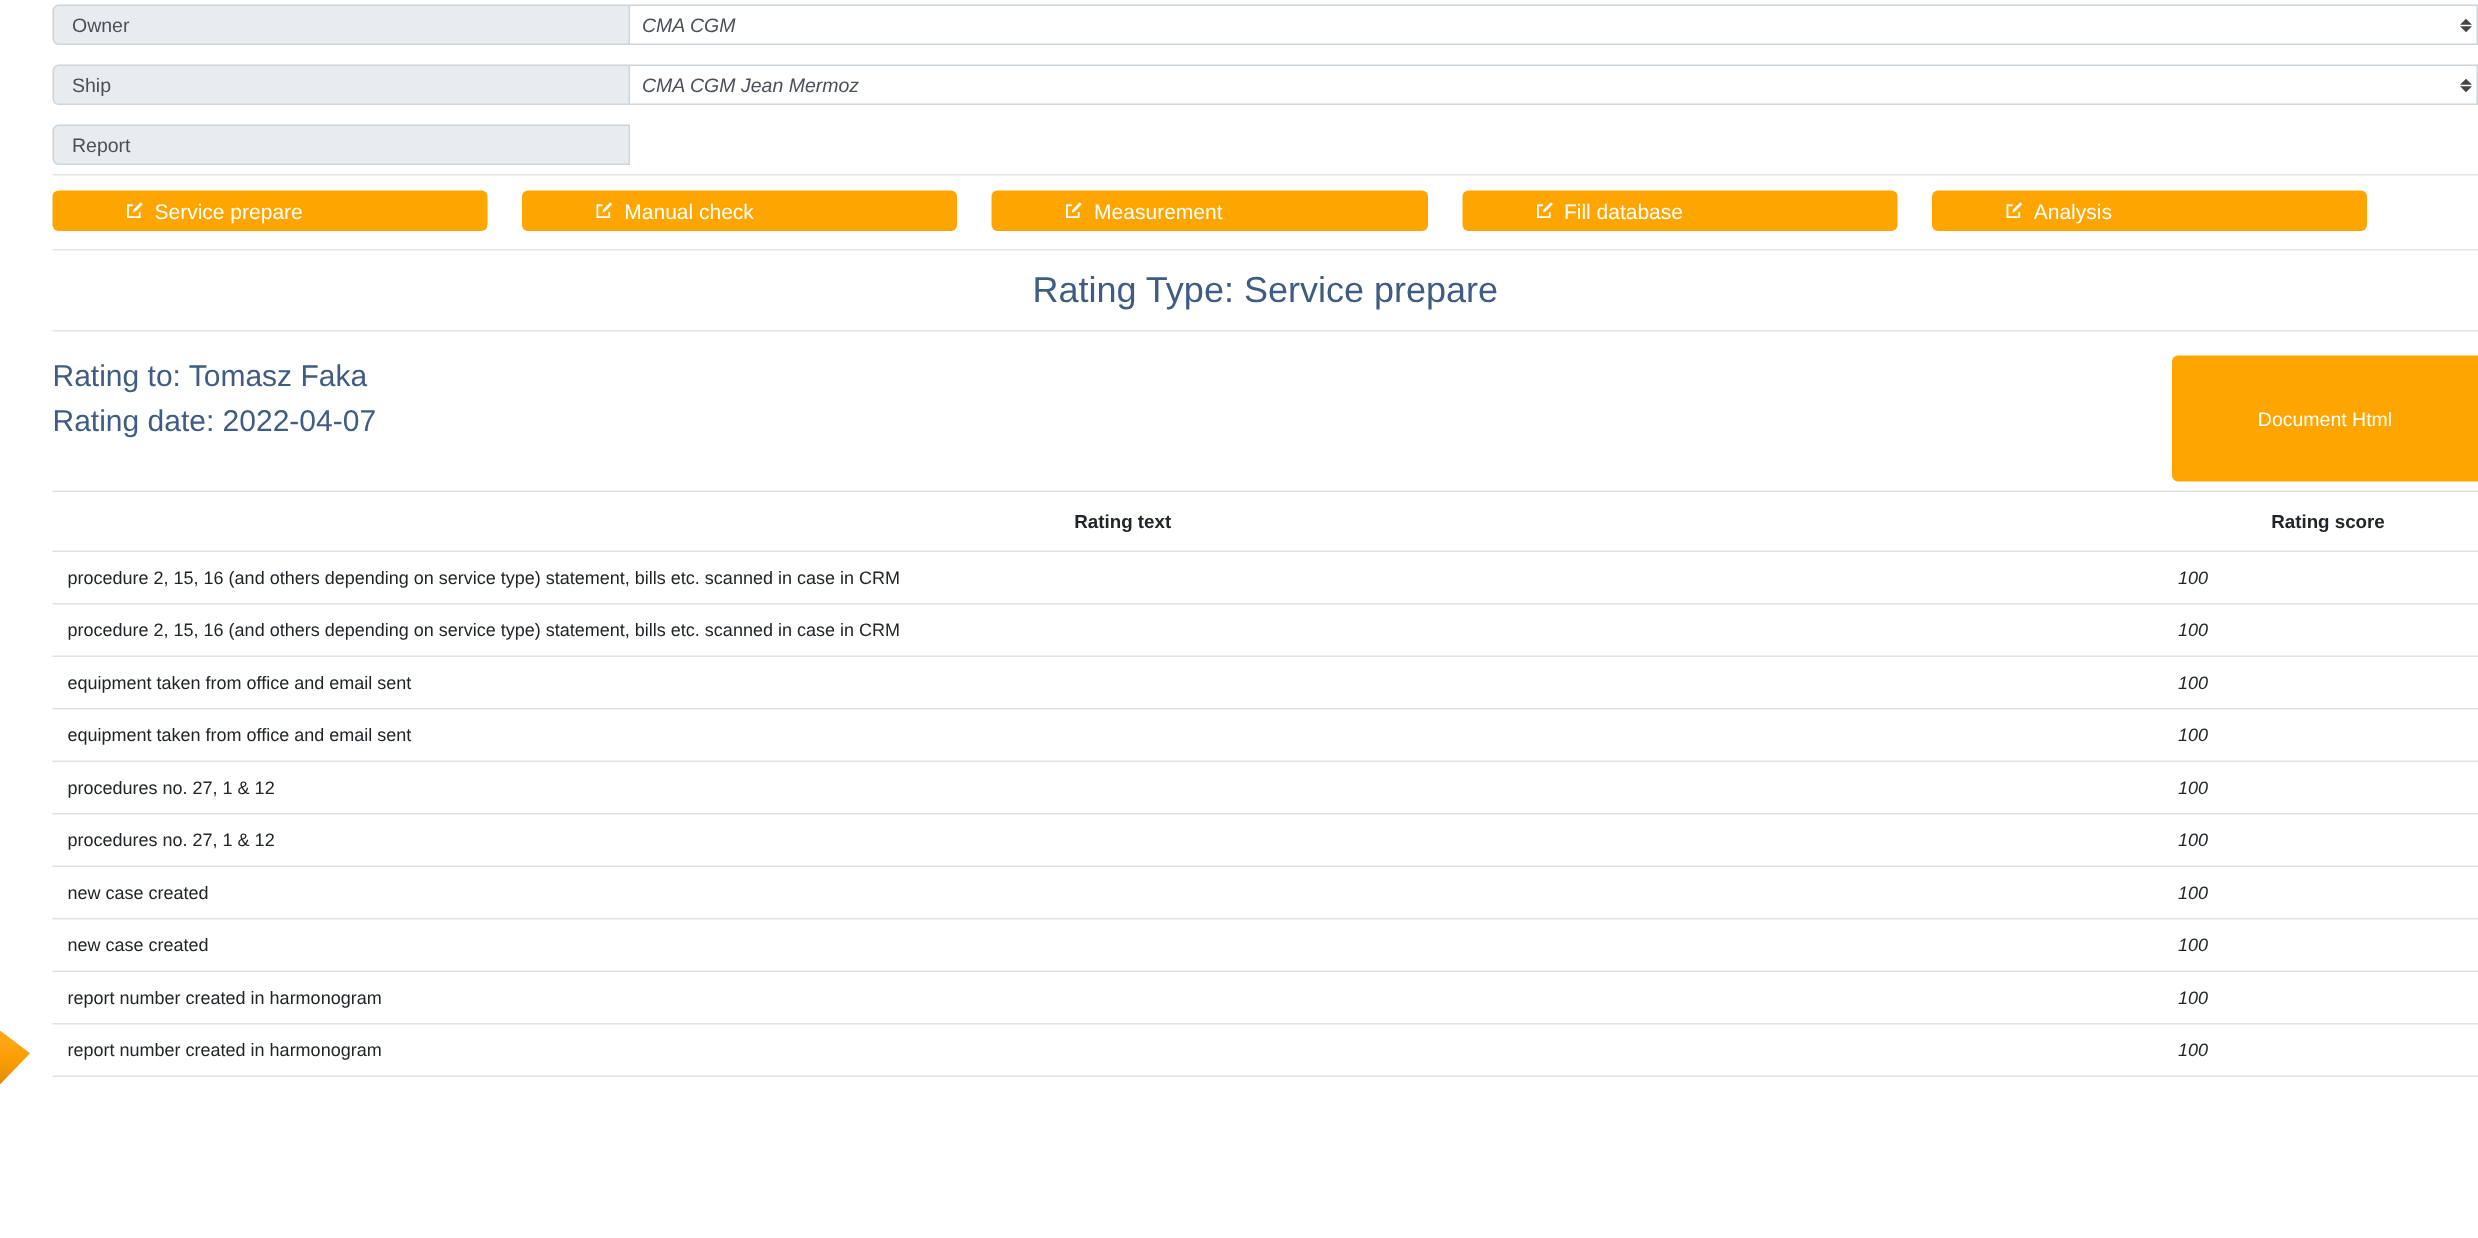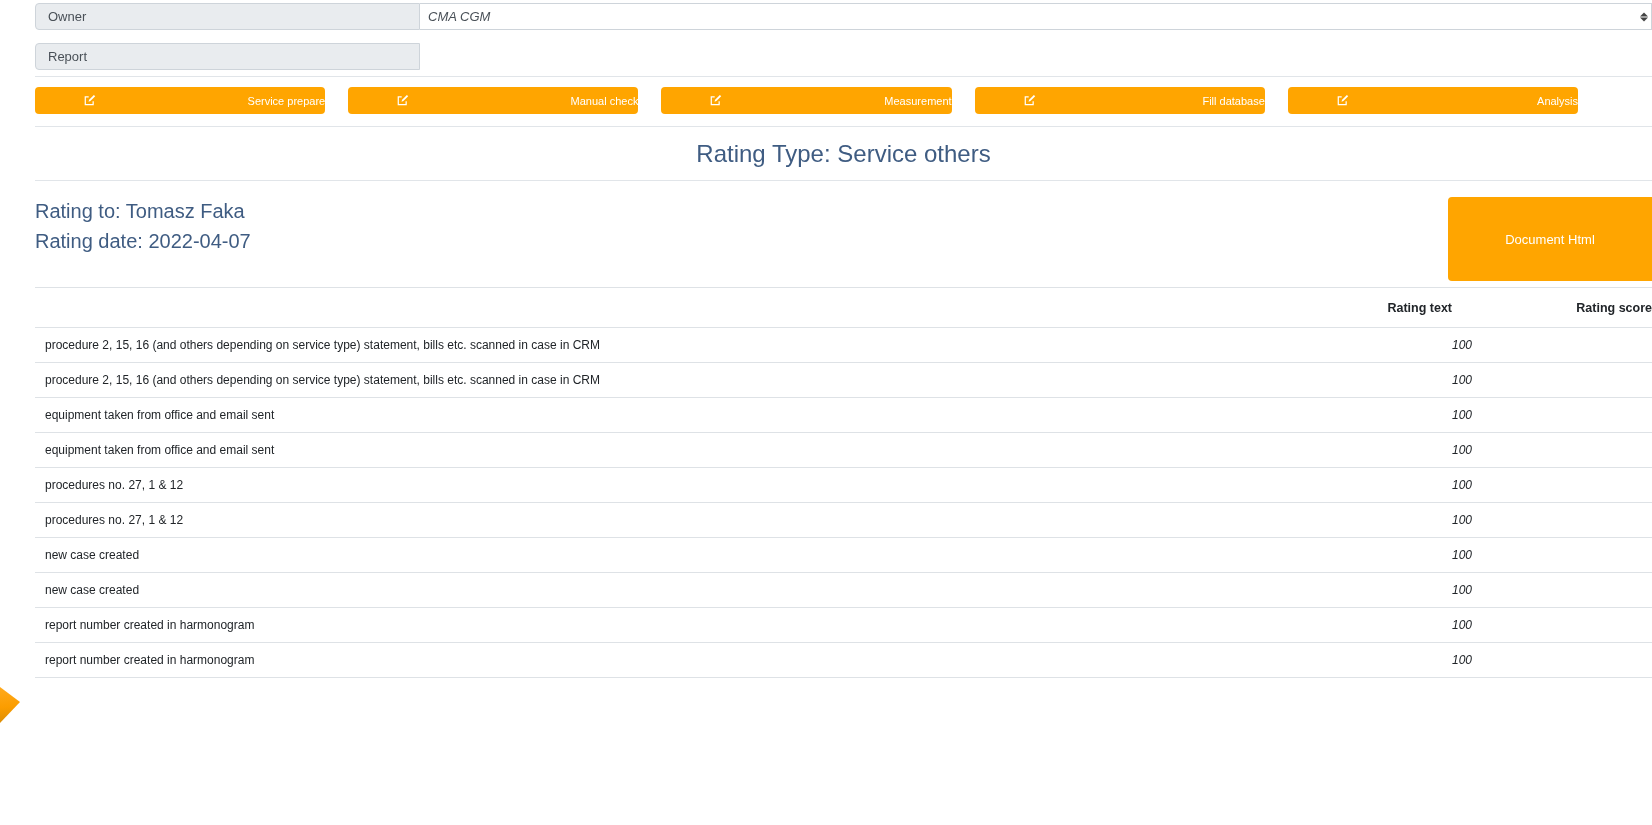--- a/index.html
+++ b/index.html
@@ -53,22 +53,22 @@
   
   .toolbar { display: flex; gap: 23px; margin-top: 10px; padding-right: 74px; }
   .tb-btn {
     flex: 1 1 0;
     height: 27px;
     background: #ffa500;
     border: none;
     border-radius: 4px;
     color: #ffffff;
     font-family: "Liberation Sans", sans-serif;
-    font-size: 11px;
-    display: flex; align-items: center; justify-content: space-between; gap: 7px;
+    font-size: 14px;
+    display: flex; align-items: center; justify-content: flex-start; gap: 7px;
     cursor: pointer;
     padding-left: 48px;
   }
   .edit-icon { width: 13px; height: 13px; display: inline-block; }
 
   
   .rating-type {
     margin-top: 13px;
     text-align: center;
     font-size: 24px;
@@ -88,21 +88,21 @@
     border-radius: 4px 0 0 4px;
     color: #ffffff;
     font-family: "Liberation Sans", sans-serif;
     font-size: 13px;
     cursor: pointer;
   }
 
   
   table.ratings { width: 100%; border-collapse: collapse; }
   table.ratings th {
-    text-align: right;
+    text-align: center;
     font-size: 12.5px;
     font-weight: bold;
     color: #212529;
     height: 40px;
     vertical-align: middle;
     border-top: 1px solid #dee2e6;
     border-bottom: 1px solid #dee2e6;
     padding: 0 0 0 10px;
   }
   table.ratings th.score-col { width: 200px; padding-left: 0; }
@@ -134,20 +134,30 @@
     <div class="form-label">Owner</div>
     <div class="form-field">
       <span>CMA CGM</span>
       <span class="spinner">
           <span class="up"></span>
           <span class="down"></span>
         </span>
     </div>
   </div>
 
+  <div class="form-row">
+    <div class="form-label">Ship</div>
+    <div class="form-field">
+      <span>CMA CGM Jean Mermoz</span>
+      <span class="spinner">
+          <span class="up"></span>
+          <span class="down"></span>
+        </span>
+    </div>
+  </div>
 
   <div class="form-row">
     <div class="form-label">Report</div>
   </div>
 
   <div class="hr hr0"></div>
 
   <div class="toolbar">
     <button class="tb-btn">
       <svg class="edit-icon" viewBox="0 0 16 16">
@@ -181,21 +191,21 @@
       <svg class="edit-icon" viewBox="0 0 16 16">
         <path d="M12.5 9 V13.2 H2.8 V3.5 H7" stroke="#ffffff" stroke-width="1.5" fill="none"></path>
         <path d="M6.8 9.6 L7.5 7 L13.4 1.1 L15 2.7 L9.1 8.6 Z" fill="#ffffff"></path>
       </svg>
       <span>Analysis</span>
     </button>
   </div>
 
   <div class="hr hr1"></div>
 
-  <h2 class="rating-type">Rating Type: Service others</h2>
+  <h2 class="rating-type">Rating Type: Service prepare</h2>
 
   <div class="hr hr2"></div>
 
   <div class="info-section">
     <div class="info-line">Rating to: Tomasz Faka</div>
     <div class="info-line">Rating date: 2022-04-07</div>
     <button class="doc-btn">Document Html</button>
   </div>
 
   <table class="ratings">

